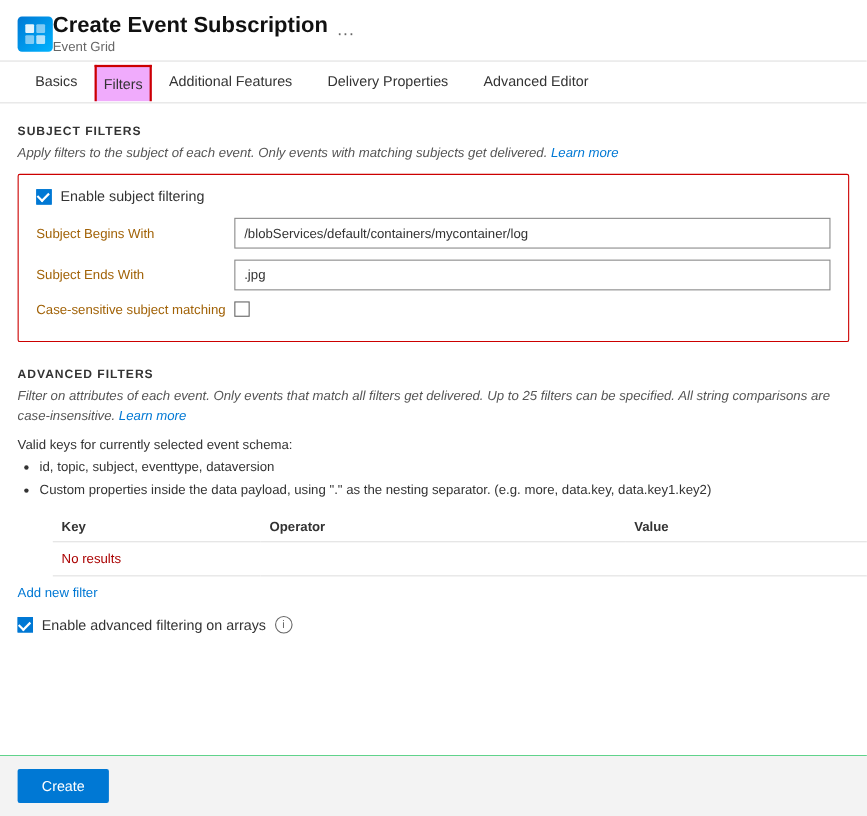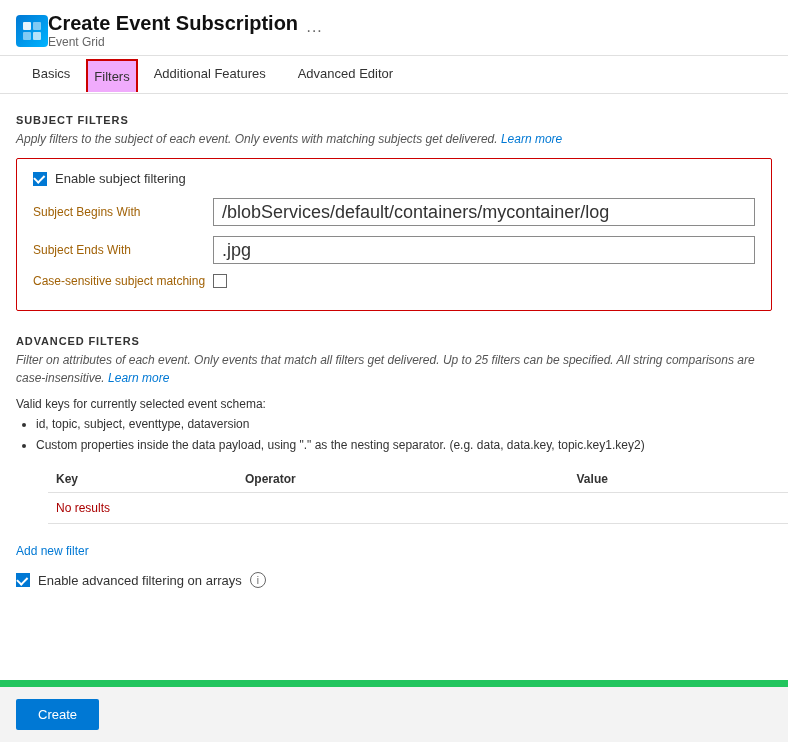--- a/index.html
+++ b/index.html
@@ -137,21 +137,21 @@
       width: 180px;
       font-size: 12px;
       color: #a16207;
       flex-shrink: 0;
     }
     .filter-input {
       flex: 1;
       height: 28px;
       border: 1px solid #8a8a8a;
       padding: 0 8px;
-      font-size: 18px;
+      font-size: 12px;
       color: #333;
       outline: none;
     }
 
     
     .advanced-section {
       margin-top: 8px;
     }
     .valid-keys {
       font-size: 12px;
@@ -192,21 +192,21 @@
       color: #c00;
     }
 
     
     .add-filter-link {
       color: #0078d4;
       font-size: 12px;
       cursor: pointer;
       text-decoration: none;
       display: inline-block;
-      margin-top: 20px;
+      margin-top: 8px;
     }
 
     
     .advanced-arr-row {
       display: flex;
       align-items: center;
       gap: 8px;
       margin-top: 14px;
     }
     .info-icon {
@@ -223,21 +223,21 @@
       flex-shrink: 0;
     }
 
     
     .bottom-bar {
       position: fixed;
       bottom: 0;
       left: 0;
       width: 788px;
       background: #f3f3f3;
-      border-top: 7px solid #22c55e;
+      border-top: 1px solid #22c55e;
       padding: 12px 16px;
       display: flex;
       align-items: center;
     }
     .create-btn {
       background: #0078d4;
       color: #fff;
       border: none;
       padding: 8px 22px;
       font-size: 13px;
@@ -276,20 +276,21 @@
     <div class="page-title">Create Event Subscription</div>
     <div class="page-subtitle">Event Grid</div>
   </div>
   <div class="page-header-more">···</div>
 </div>
 
 <div class="tabs">
   <div class="tab">Basics</div>
   <div class="tab active-red">Filters</div>
   <div class="tab">Additional Features</div>
+  <div class="tab">Delivery Properties</div>
   <div class="tab">Advanced Editor</div>
 </div>
 
 <div class="content">
 
   <div class="section-heading">SUBJECT FILTERS</div>
   <div class="section-desc">
     <span>Apply filters to the subject of each event. Only events with matching subjects get delivered. </span>
     <a href="#">Learn more</a>
   </div>
@@ -321,21 +322,21 @@
     <div class="section-heading">ADVANCED FILTERS</div>
     <div class="section-desc">
       <span>Filter on attributes of each event. Only events that match all filters get delivered. Up to 25 filters can be specified. All string comparisons are case-insensitive. </span>
       <a href="#">Learn more</a>
     </div>
 
     <div class="valid-keys">
       <span>Valid keys for currently selected event schema:</span>
       <ul>
         <li>id, topic, subject, eventtype, dataversion</li>
-        <li>Custom properties inside the data payload, using "." as the nesting separator. (e.g. data, data.key, topic.key1.key2)</li>
+        <li>Custom properties inside the data payload, using "." as the nesting separator. (e.g. more, data.key, data.key1.key2)</li>
       </ul>
     </div>
 
     
     <table class="filter-table">
       <thead>
         <tr>
           <th>Key</th>
           <th>Operator</th>
           <th>Value</th>

